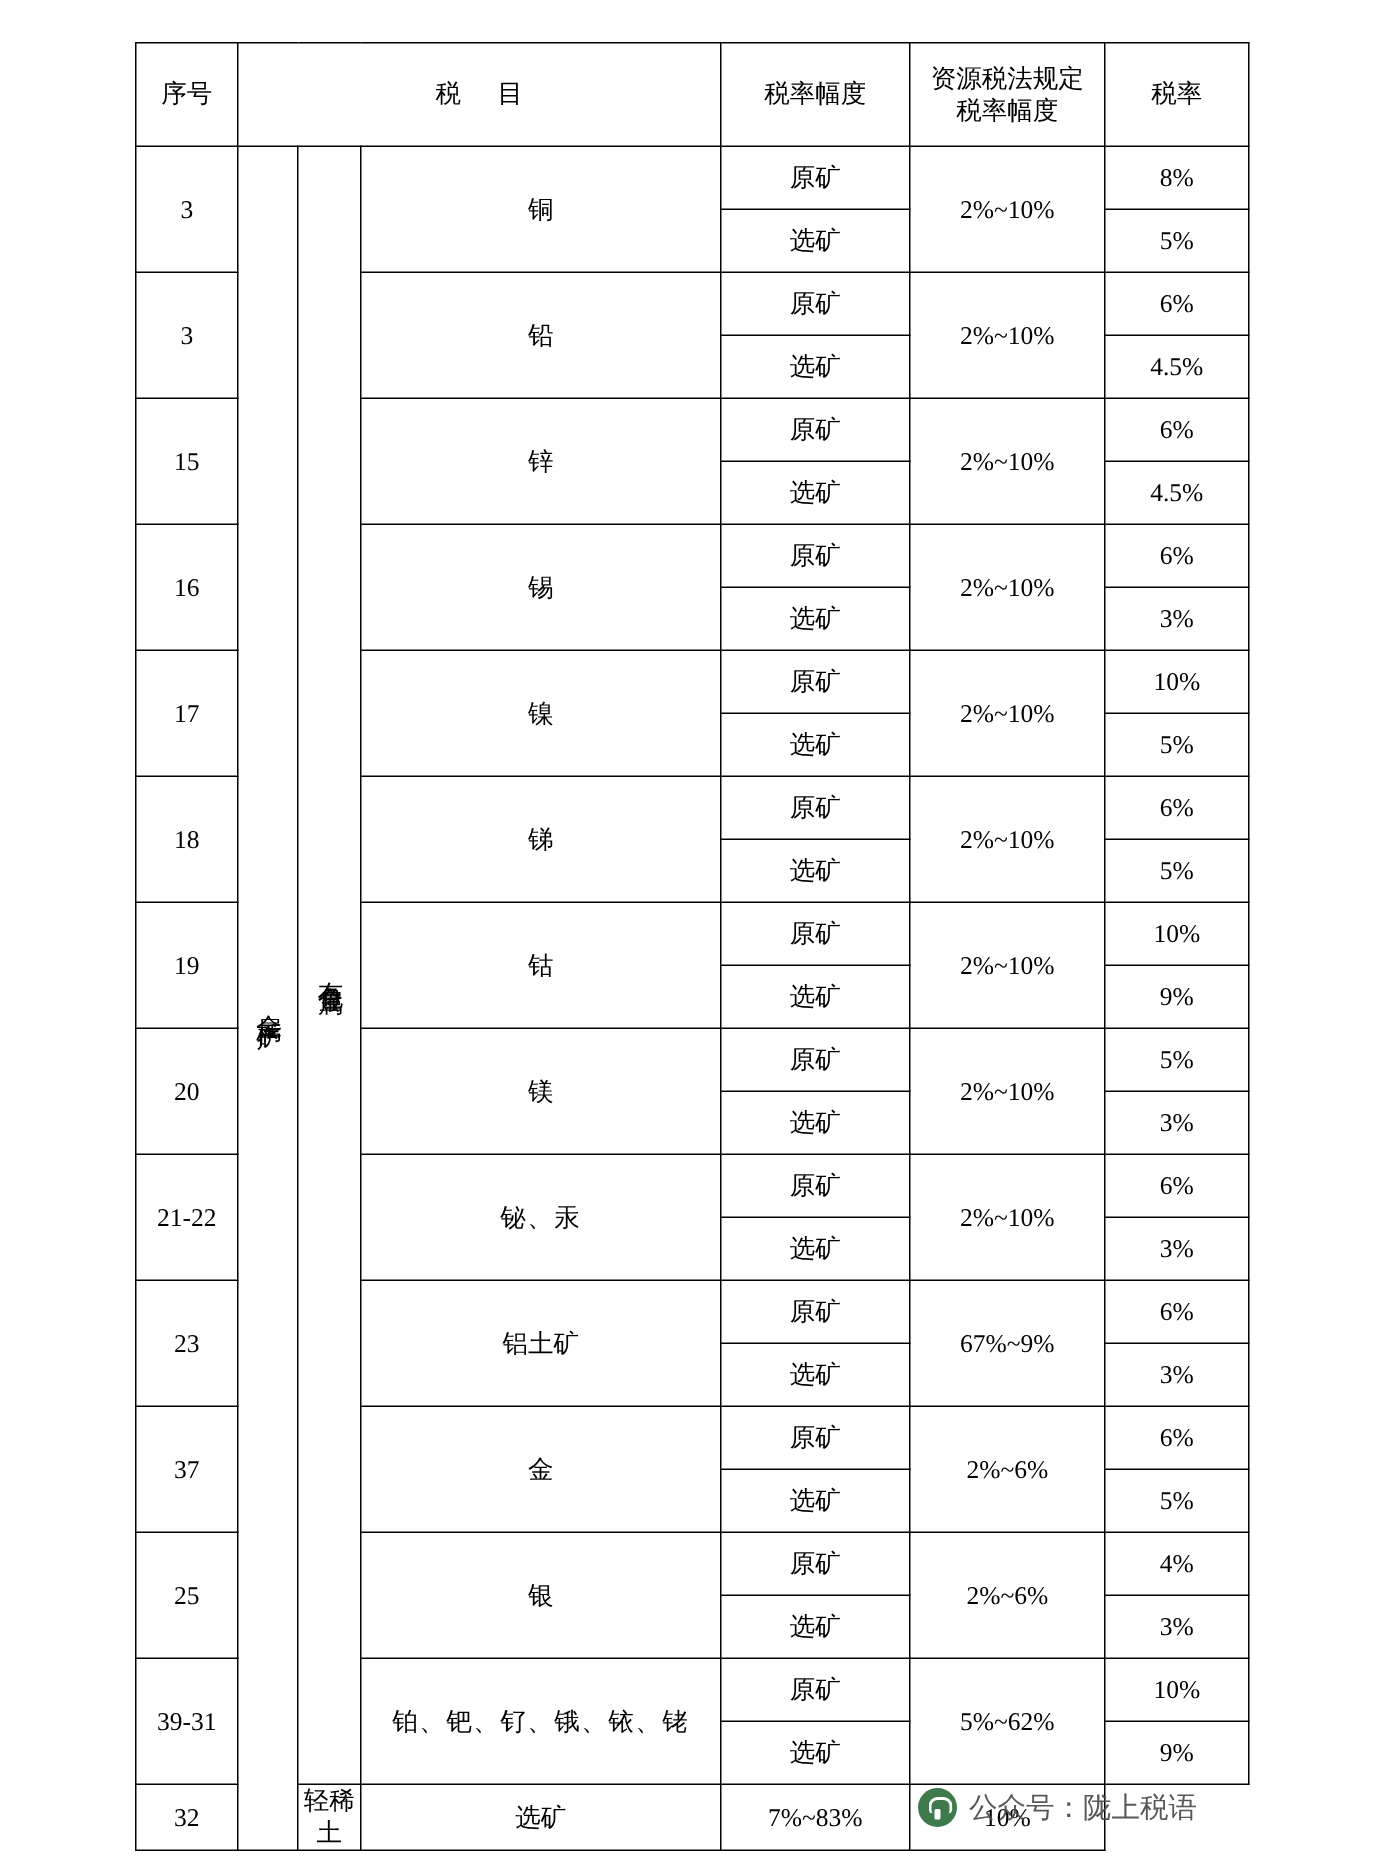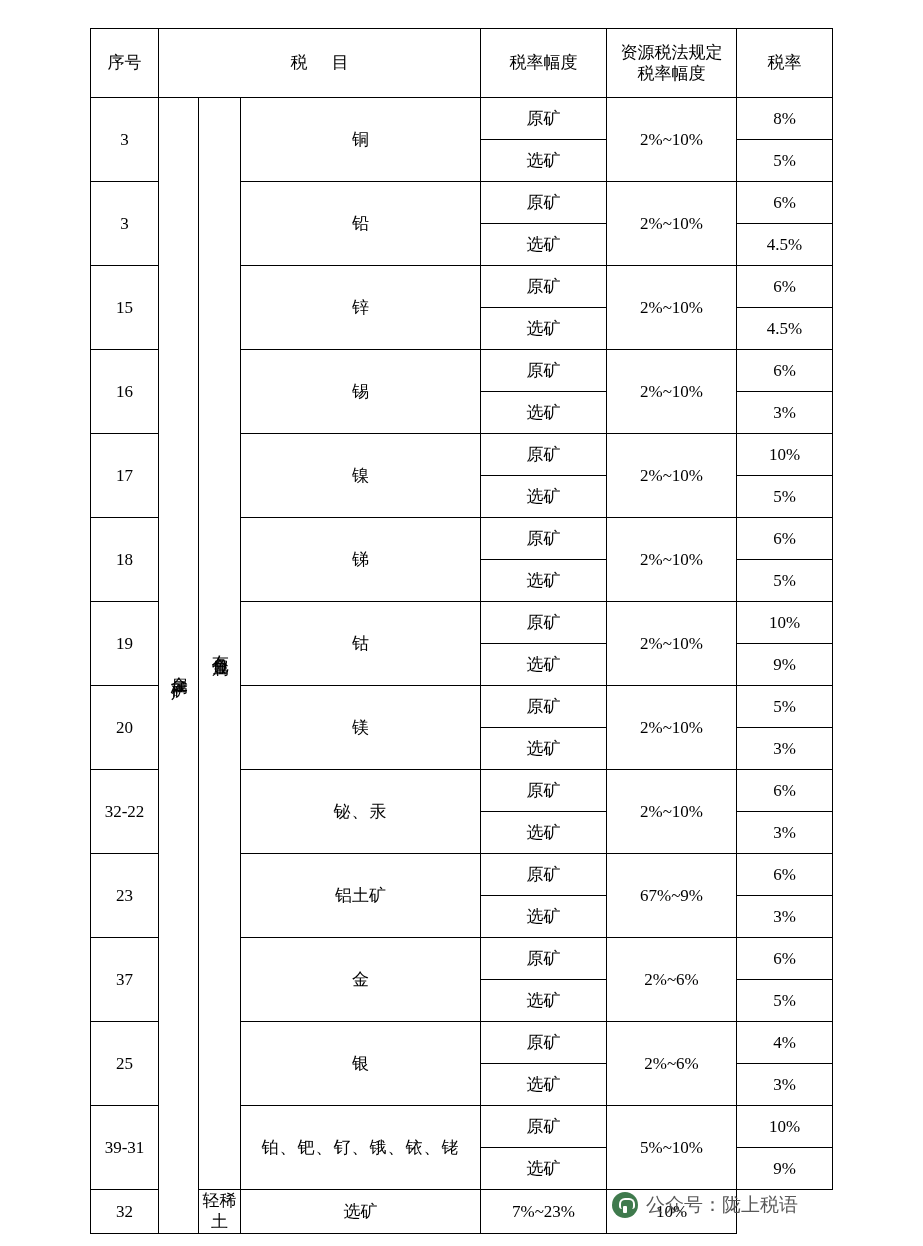--- a/index.html
+++ b/index.html
@@ -243,21 +243,21 @@
         <td class="row-cell">原矿</td>
         <td rowspan="2">2%~10%</td>
         <td class="row-cell">5%</td>
       </tr>
       <tr>
         <td class="row-cell">选矿</td>
         <td class="row-cell">3%</td>
       </tr>
 
       <tr>
-        <td rowspan="2" class="row-cell">32-22</td>
+        <td rowspan="2" class="row-cell">21-22</td>
         <td rowspan="2" class="item-name item-spaced">铋、汞</td>
         <td class="row-cell">原矿</td>
         <td rowspan="2">2%~10%</td>
         <td class="row-cell">6%</td>
       </tr>
       <tr>
         <td class="row-cell">选矿</td>
         <td class="row-cell">3%</td>
       </tr>
 
@@ -294,33 +294,33 @@
       </tr>
       <tr>
         <td class="row-cell">选矿</td>
         <td class="row-cell">3%</td>
       </tr>
 
       <tr>
         <td rowspan="2" class="row-cell">39-31</td>
         <td rowspan="2" class="item-name item-spaced">铂、钯、钌、锇、铱、铑</td>
         <td class="row-cell">原矿</td>
-        <td rowspan="2">5%~10%</td>
+        <td rowspan="2">5%~62%</td>
         <td class="row-cell">10%</td>
       </tr>
       <tr>
         <td class="row-cell">选矿</td>
         <td class="row-cell">9%</td>
       </tr>
 
       <tr>
         <td class="row-cell">32</td>
         <td class="item-name">轻稀土</td>
         <td class="row-cell">选矿</td>
-        <td>7%~23%</td>
+        <td>7%~83%</td>
         <td class="row-cell">10%</td>
       </tr>
 
     </tbody>
   </table>
 
   <div class="watermark">
     <span class="wm-logo"></span>
     <span class="wm-text">公众号：陇上税语</span>
   </div>

